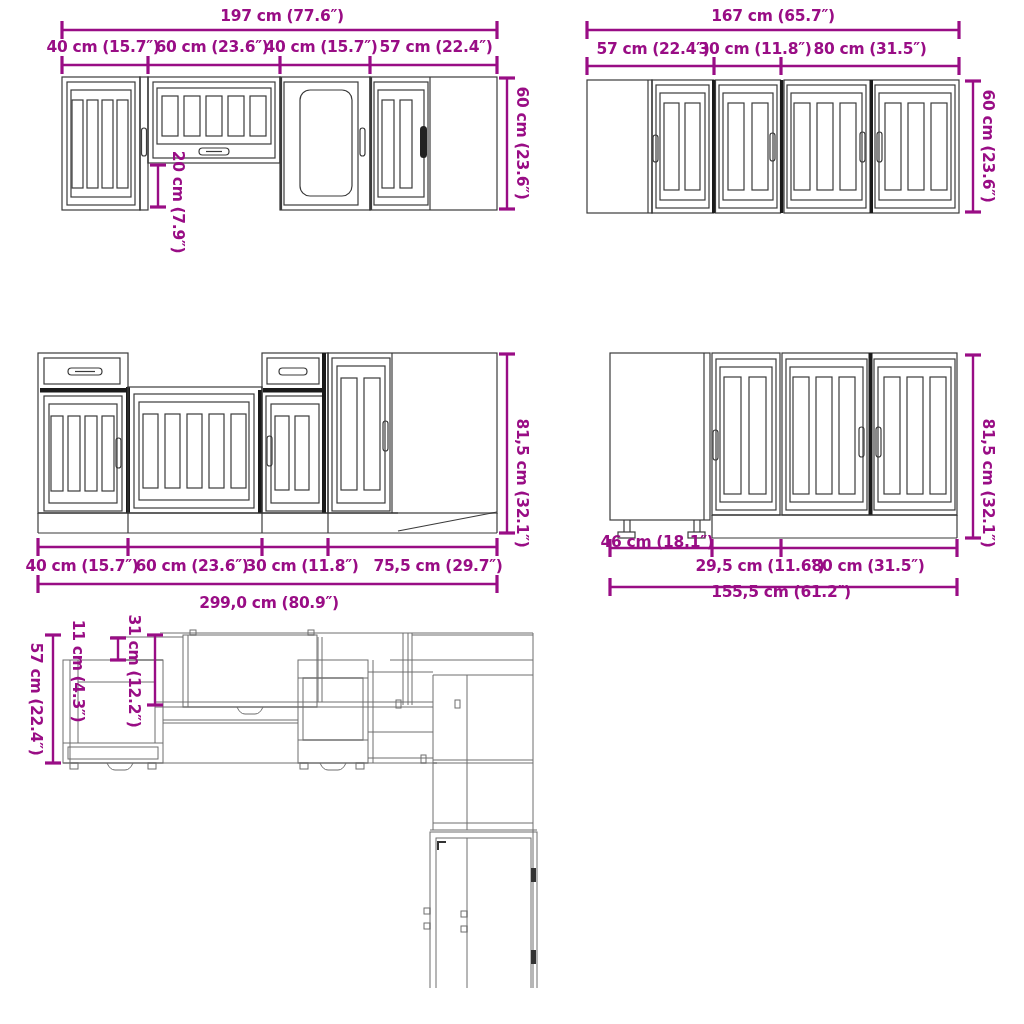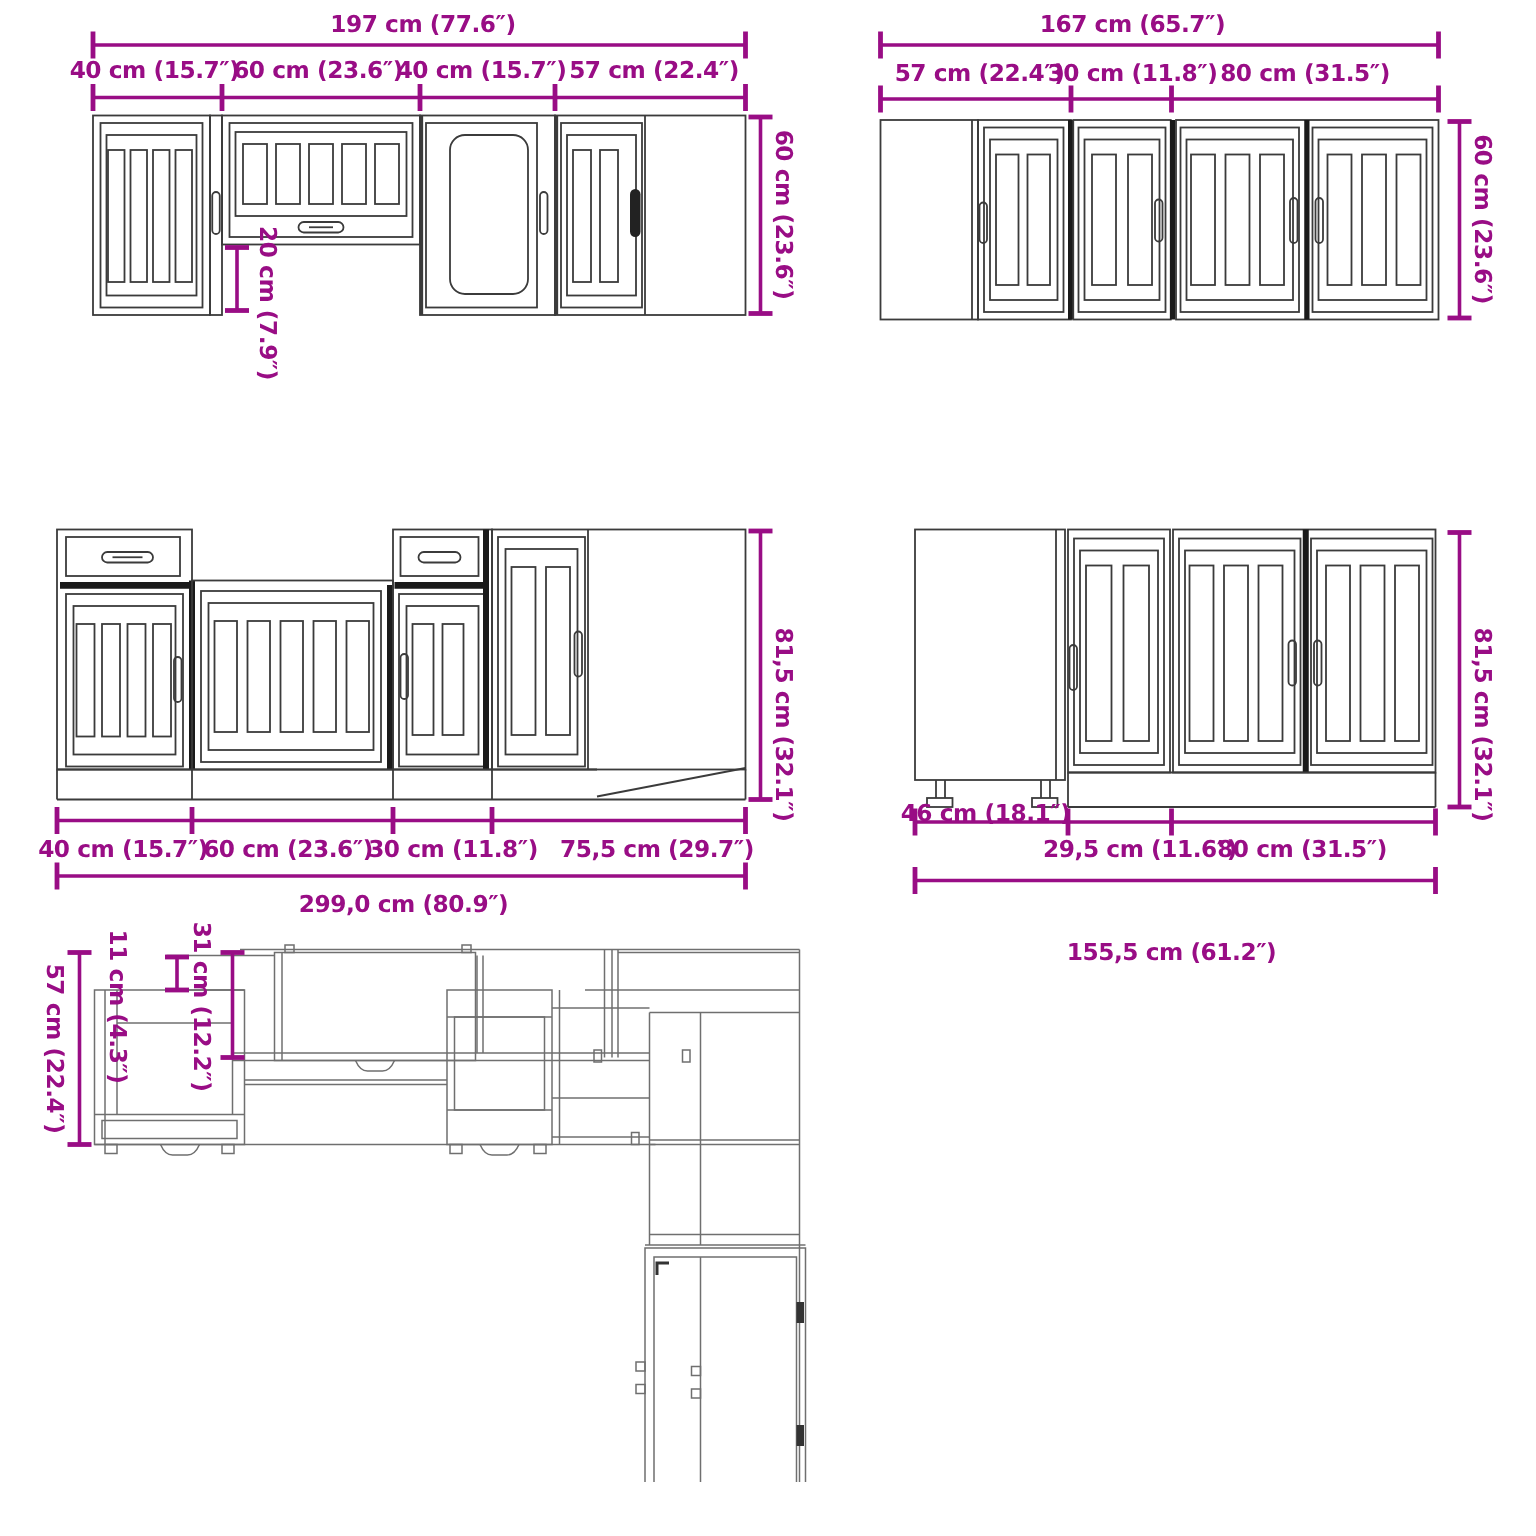--- a/index.html
+++ b/index.html
@@ -309,36 +309,36 @@
 </svg>
 
   <div class="lbl" style="left:282px;top:16px">197 cm (77.6″)</div>
   <div class="lbl" style="left:103px;top:47px">40 cm (15.7″)</div>
   <div class="lbl" style="left:212px;top:47px">60 cm (23.6″)</div>
   <div class="lbl" style="left:321px;top:47px">40 cm (15.7″)</div>
   <div class="lbl" style="left:436px;top:47px">57 cm (22.4″)</div>
   <div class="lbl v" style="left:522px;top:143px">60 cm (23.6″)</div>
   <div class="lbl v" style="left:178px;top:202px">20 cm (7.9″)</div>
 
-  <div class="lbl" style="left:755px;top:16px">167 cm (65.7″)</div>
+  <div class="lbl" style="left:773px;top:16px">167 cm (65.7″)</div>
   <div class="lbl" style="left:653px;top:49px">57 cm (22.4″)</div>
   <div class="lbl" style="left:755px;top:49px">30 cm (11.8″)</div>
   <div class="lbl" style="left:870px;top:49px">80 cm (31.5″)</div>
   <div class="lbl v" style="left:988px;top:146px">60 cm (23.6″)</div>
 
   <div class="lbl v" style="left:522px;top:483px">81,5 cm (32.1″)</div>
   <div class="lbl" style="left:82px;top:566px">40 cm (15.7″)</div>
   <div class="lbl" style="left:192px;top:566px">60 cm (23.6″)</div>
   <div class="lbl" style="left:302px;top:566px">30 cm (11.8″)</div>
   <div class="lbl" style="left:438px;top:566px">75,5 cm (29.7″)</div>
   <div class="lbl" style="left:269px;top:603px">299,0 cm (80.9″)</div>
 
   <div class="lbl v" style="left:988px;top:483px">81,5 cm (32.1″)</div>
   <div class="lbl" style="left:657px;top:542px">46 cm (18.1″)</div>
   <div class="lbl" style="left:760px;top:566px">29,5 cm (11.6″)</div>
   <div class="lbl" style="left:868px;top:566px">80 cm (31.5″)</div>
-  <div class="lbl" style="left:781px;top:635px">155,5 cm (61.2″)</div>
+  <div class="lbl" style="left:781px;top:592px">155,5 cm (61.2″)</div>
 
   <div class="lbl v" style="left:36px;top:699px">57 cm (22.4″)</div>
   <div class="lbl v" style="left:78px;top:671px">11 cm (4.3″)</div>
   <div class="lbl v" style="left:134px;top:671px">31 cm (12.2″)</div>
 
 </div>
 
 </body></html>

